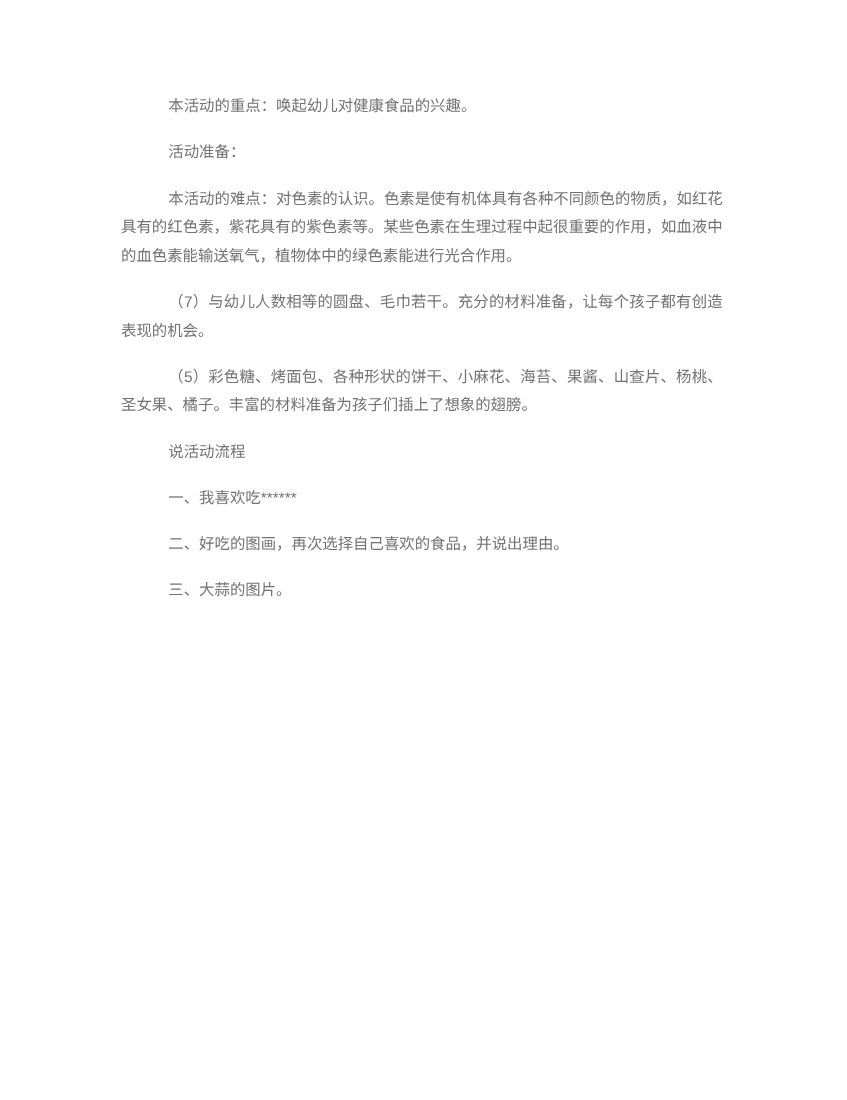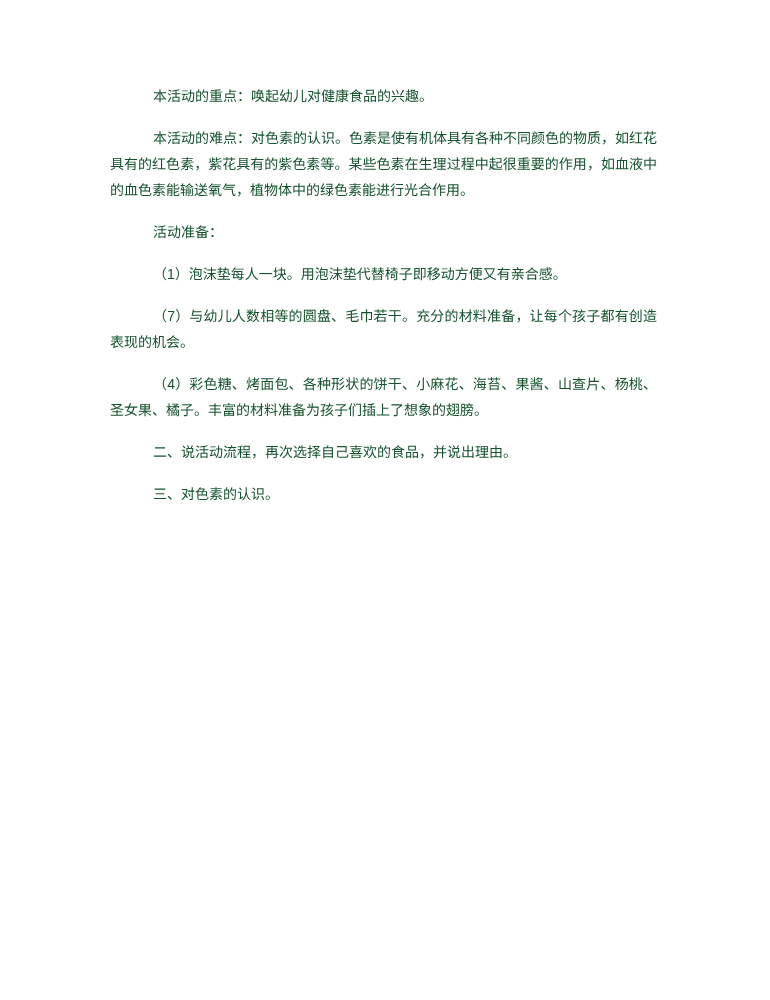--- a/index.html
+++ b/index.html
@@ -17,31 +17,32 @@
     position: absolute;
     left: 110px;
     top: 83px;
     width: 547px;
   }
   .para {
     margin: 0 0 16px 0;
     font-family: "Liberation Sans", "DejaVu Sans", sans-serif;
     font-size: 14px;
     line-height: 26px;
-    color: #14532d;
+    color: #737373;
     text-align: justify;
     text-indent: 43px;
     letter-spacing: 0;
   }
 </style>
 </head>
 <body>
 
 <div class="page">
   <p class="para">本活动的重点：唤起幼儿对健康食品的兴趣。</p>
+  <p class="para">活动准备：</p>
   <p class="para">本活动的难点：对色素的认识。色素是使有机体具有各种不同颜色的物质，如红花具有的红色素，紫花具有的紫色素等。某些色素在生理过程中起很重要的作用，如血液中的血色素能输送氧气，植物体中的绿色素能进行光合作用。</p>
-  <p class="para">活动准备：</p>
-  <p class="para">（1）泡沫垫每人一块。用泡沫垫代替椅子即移动方便又有亲合感。</p>
   <p class="para">（7）与幼儿人数相等的圆盘、毛巾若干。充分的材料准备，让每个孩子都有创造表现的机会。</p>
-  <p class="para">（4）彩色糖、烤面包、各种形状的饼干、小麻花、海苔、果酱、山查片、杨桃、圣女果、橘子。丰富的材料准备为孩子们插上了想象的翅膀。</p>
-  <p class="para">二、说活动流程，再次选择自己喜欢的食品，并说出理由。</p>
-  <p class="para">三、对色素的认识。</p>
+  <p class="para">（5）彩色糖、烤面包、各种形状的饼干、小麻花、海苔、果酱、山查片、杨桃、圣女果、橘子。丰富的材料准备为孩子们插上了想象的翅膀。</p>
+  <p class="para">说活动流程</p>
+  <p class="para">一、我喜欢吃******</p>
+  <p class="para">二、好吃的图画，再次选择自己喜欢的食品，并说出理由。</p>
+  <p class="para">三、大蒜的图片。</p>
 </div>
 
 </body></html>

